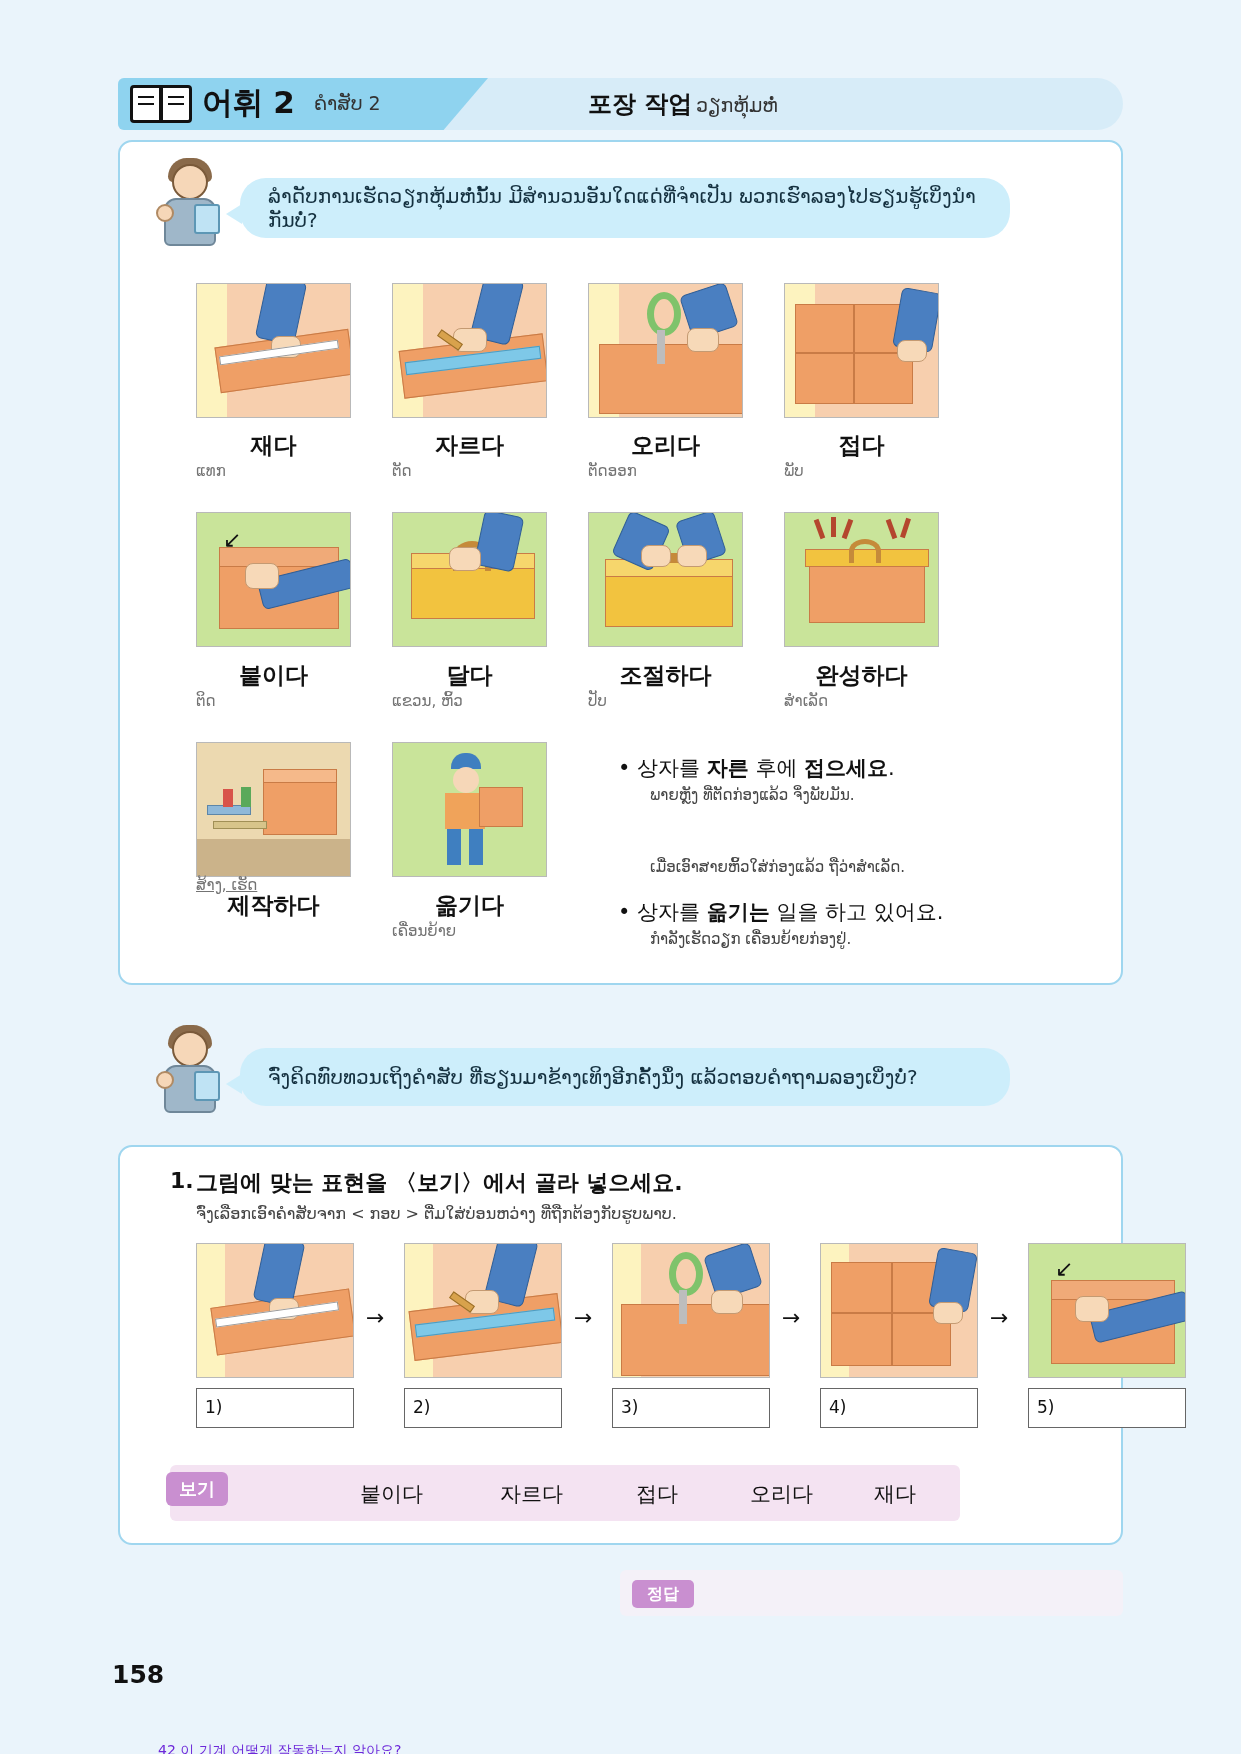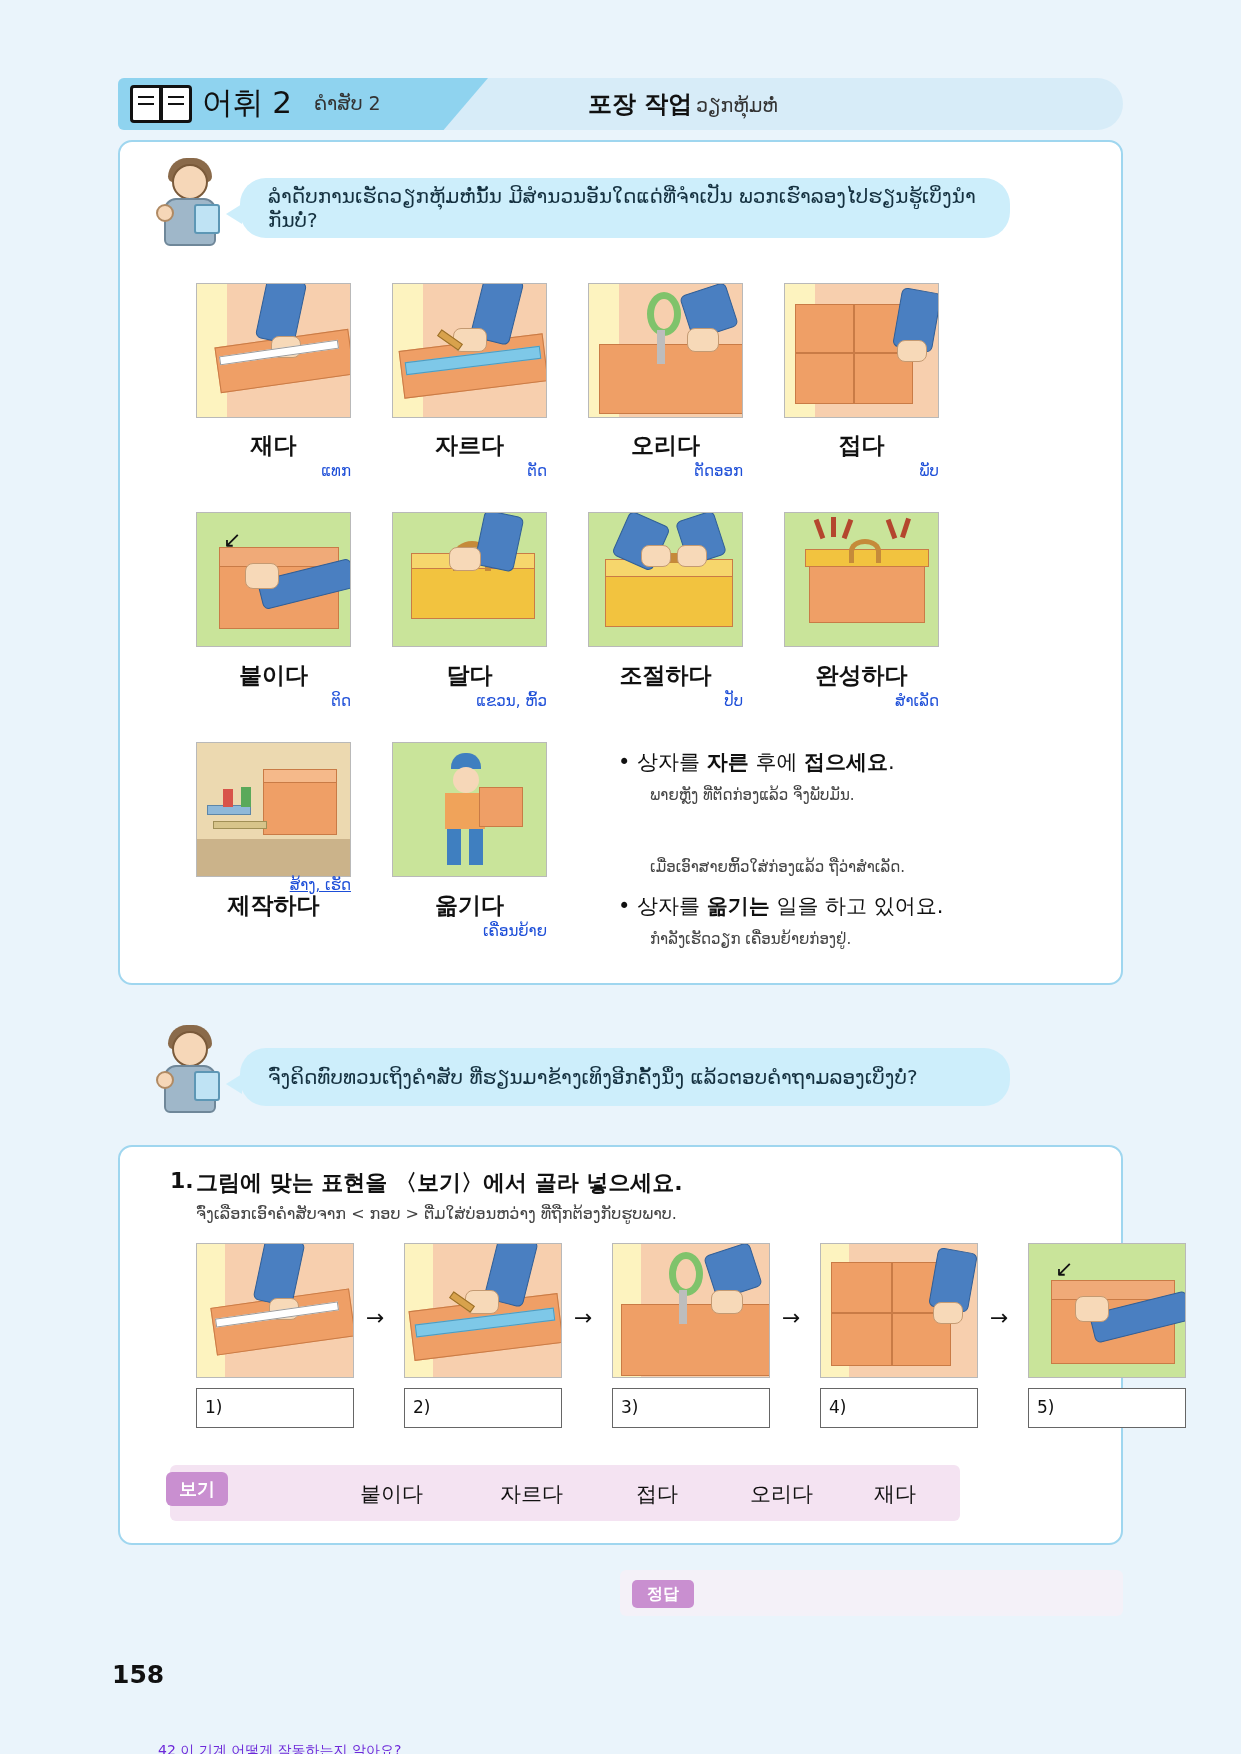--- a/index.html
+++ b/index.html
@@ -43,21 +43,21 @@
   .book-icon .l1, .book-icon .l2, .book-icon .l3, .book-icon .l4 {
     position:absolute; height:2px; background:#111;
   }
   .book-icon .l1 { left:8px; top:11px; width:16px; }
   .book-icon .l2 { left:8px; top:18px; width:16px; }
   .book-icon .l3 { left:38px; top:11px; width:16px; }
   .book-icon .l4 { left:38px; top:18px; width:16px; }
 
   .header-title-ko {
     position:absolute; left:84px; top:4px;
-    font-size:31px; font-weight:normal; color:#111; letter-spacing:-0.5px;
+    font-size:31px; font-weight:bold; color:#111; letter-spacing:-0.5px;
   }
   .header-title-lo {
     position:absolute; left:196px; top:14px;
     font-size:19px; color:#333;
   }
   .header-topic-ko {
     position:absolute; left:470px; top:10px;
     font-size:24px; font-weight:bold; color:#111;
   }
   .header-topic-lo {
@@ -123,27 +123,27 @@
   .tile .hand {
     position:absolute; background:#f7d9b8; border:1px solid #c49a72; border-radius:8px;
   }
   .tile .tool { position:absolute; }
 
   .label-ko {
     position:absolute; text-align:center; width:155px;
     font-size:23px; font-weight:bold; color:#111;
   }
   .label-lo {
-    position:absolute; text-align:right; width:155px;
-    font-size:15px; color:#1d4ed8;
+    position:absolute; text-align:left; width:155px;
+    font-size:15px; color:#737373;
   }
 
   
   .sent {
-    position:absolute; font-size:21px; color:#111;
+    position:absolute; font-size:21px; color:#111;margin-top:6px;
   }
   .sent b { font-weight:bold; }
   .sent-lo {
     position:absolute; font-size:15px; color:#444;
   }
 
   
   .card2 {
     position:absolute; left:118px; top:1145px; width:1005px; height:400px;
     background:#ffffff; border:2px solid #9fd6ef; border-radius:14px;

